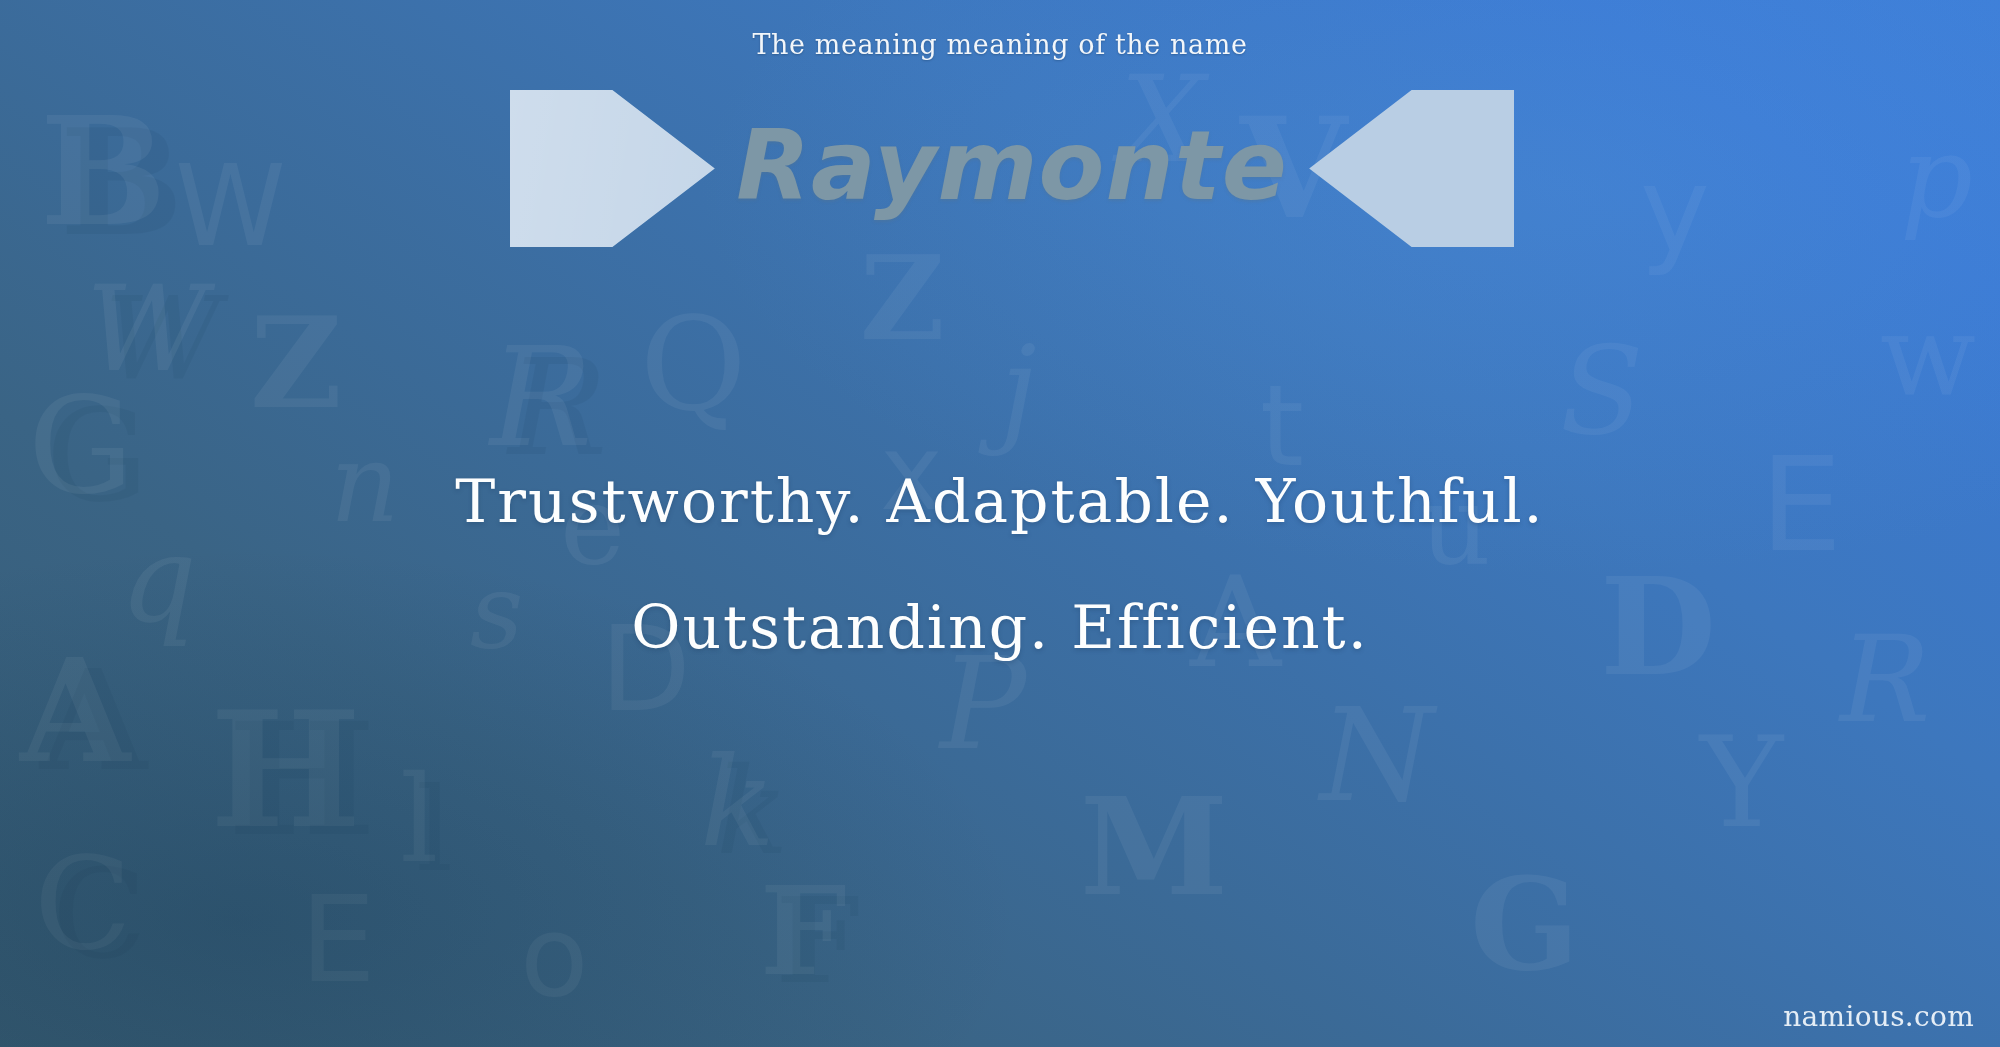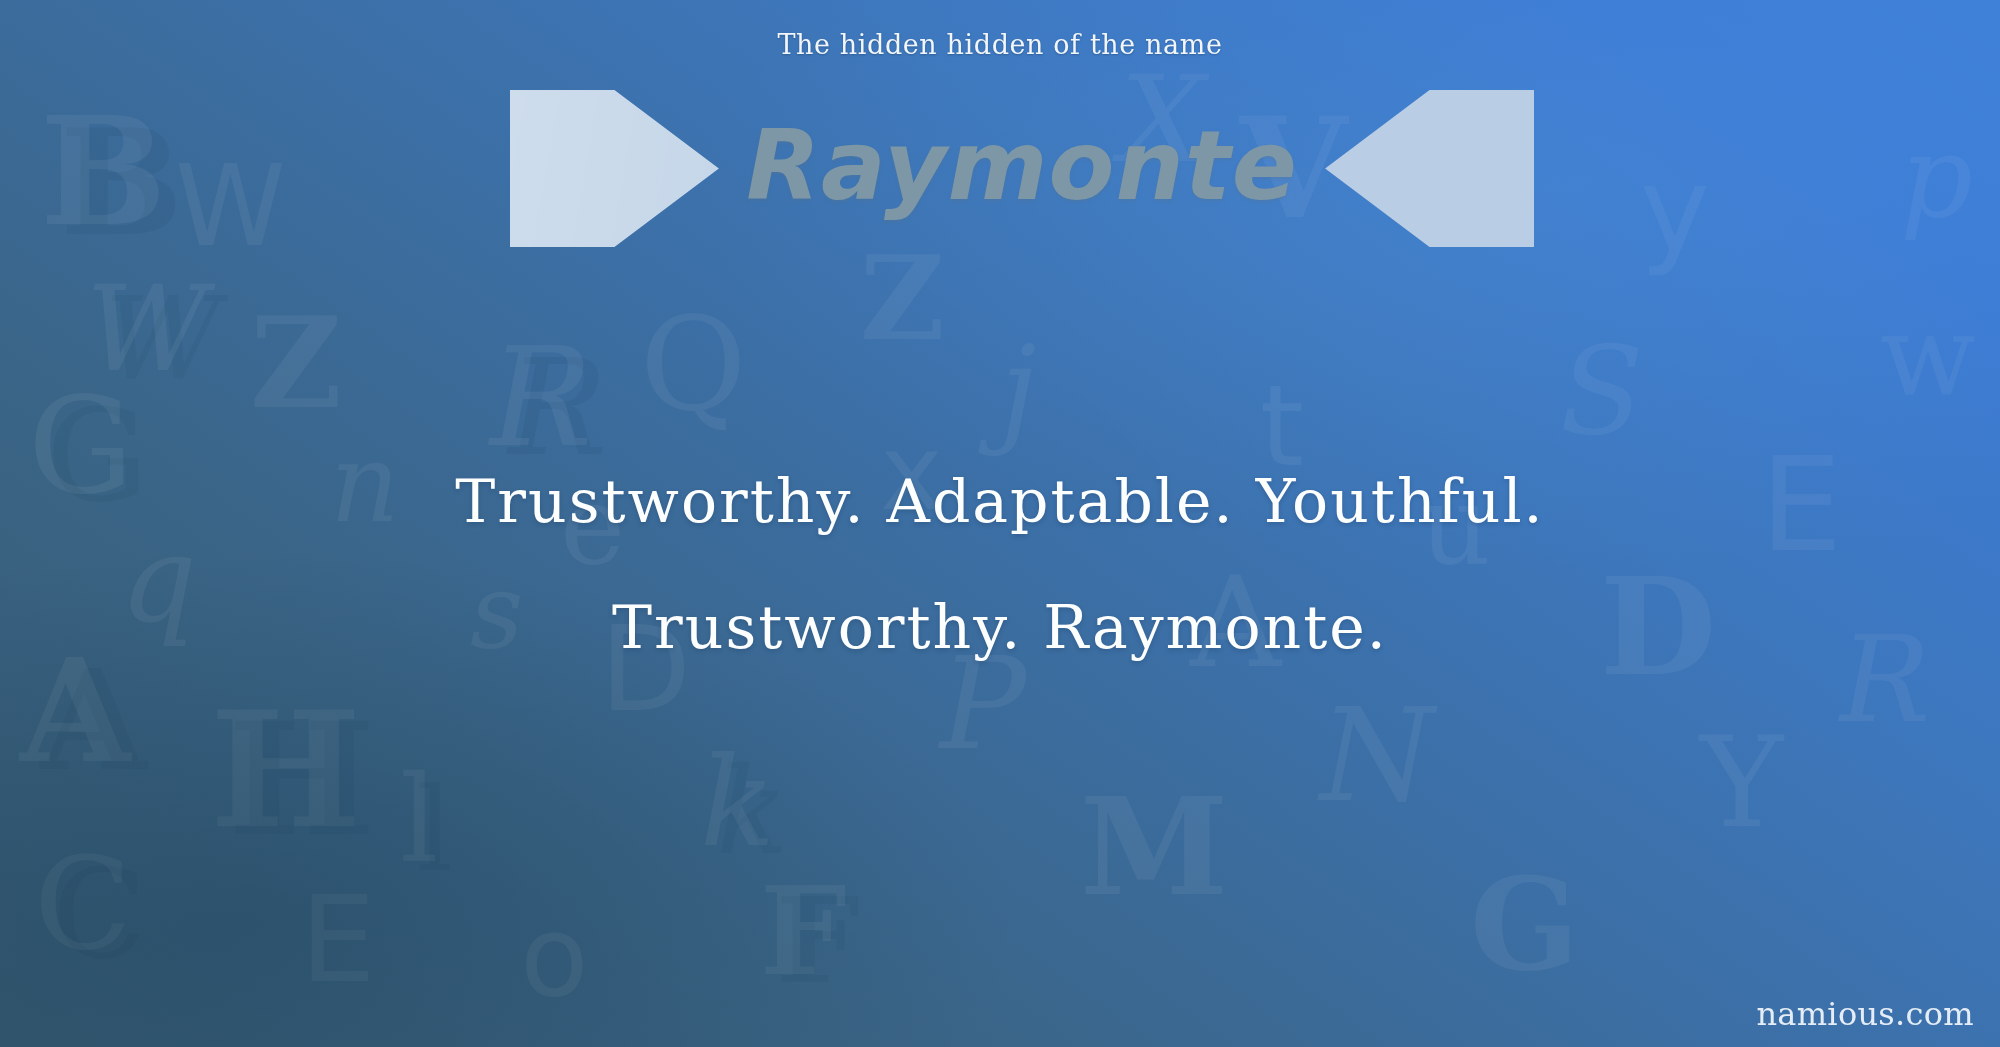--- a/index.html
+++ b/index.html
@@ -69,21 +69,20 @@
     text-shadow: 0 1px 2px rgba(20,50,80,0.35);
   }
 
   
   #banner-wrap {
     position: absolute;
     top: 90px;
     left: 510px;
     width: 1004px;
     height: 157px;
-    padding-left: 20px;
   }
   
   #banner-body {
     position: absolute;
     inset: 0;
     background: #b9cee4;
     clip-path: polygon(
       0 0, 100% 0,
       100% 100%, 89.8% 100%,
       79.6% 50%, 89.8% 0,
@@ -131,21 +130,21 @@
     text-shadow: 0 2px 4px rgba(25,55,90,0.28);
     white-space: nowrap;
   }
 
   
   #watermark {
     position: absolute;
     right: 26px;
     bottom: 14px;
     font-family: "DejaVu Serif", serif;
-    font-size: 32px;
+    font-size: 28px;
     color: #eef4fa;
     opacity: 0.95;
     letter-spacing: 0.3px;
   }
 </style>
 </head>
 <body>
 
 <div id="card">
 
@@ -198,29 +197,29 @@
       <span class="b" style="left: 1240px; top: 100px; font-size: 138px;">V</span>
       <span class="i" style="left: 1120px; top: 60px; font-size: 120px;">X</span>
       <span class="s" style="left: 1640px; top: 150px; font-size: 118px;">y</span>
       <span class="i" style="left: 1900px; top: 120px; font-size: 114px;">p</span>
       <span style="left: 400px; top: 760px; font-size: 120px;">l</span>
       <span class="s" style="left: 520px; top: 900px; font-size: 112px;">o</span>
       <span class="b" style="left: 860px; top: 240px; font-size: 116px;">Z</span>
     </div>
   <div id="vignette"></div>
 
-  <div id="title">The hidden hidden of the name</div>
+  <div id="title">The meaning meaning of the name</div>
 
   <div id="banner-wrap">
     <div id="banner-body">
       <div id="banner-sheen"></div>
     </div>
     <div id="banner-name">Raymonte</div>
   </div>
 
   <div id="meaning">
     <div class="line">Trustworthy. Adaptable. Youthful.</div>
-    <div class="line">Trustworthy. Raymonte.</div>
+    <div class="line">Outstanding. Efficient.</div>
   </div>
 
   <div id="watermark">namious.com</div>
 
 </div>
 
 </body></html>

